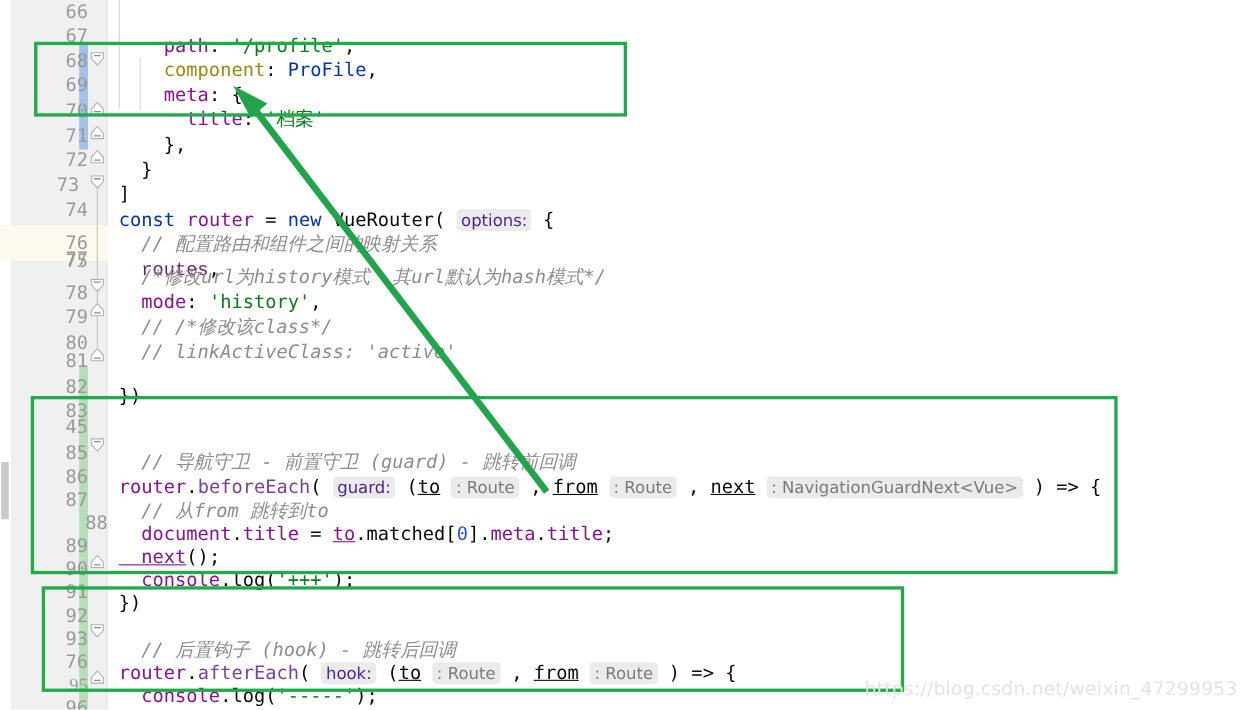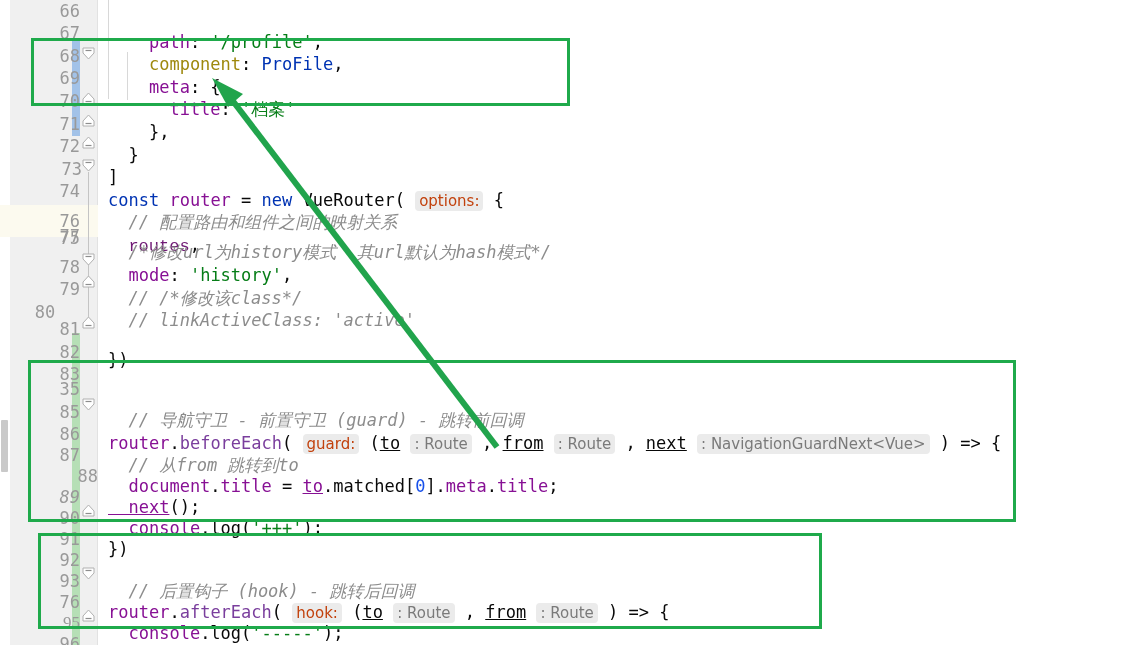--- a/index.html
+++ b/index.html
@@ -132,21 +132,21 @@
   .num     { color: #1750eb; }
   .cls     { color: #0033b3; }
   .ident   { color: #080808; }
   .olive   { color: #9e880d; }
   .cmt     { color: #8c8c8c; font-style: italic; }
   .ul      { text-decoration: underline; }
 
   
   .hint {
     background: #ebebeb;
-    color: #c2410c;
+    color: #4c1d95;
     border-radius: 4px;
     padding: 1px 4px;
     font-family: "DejaVu Sans", "Liberation Sans", sans-serif;
     font-size: 15px;
   }
   .hint-type {
     background: #ebebeb;
     color: #7a7a7a;
     border-radius: 4px;
     padding: 1px 4px;
@@ -199,37 +199,37 @@
   <div class="change-bar added" style="left:72px; top:333px; height:312px;"></div>
 
   <div>
     <div class="lnum" style="top:-5px;  left:10px;">66</div>
     <div class="lnum" style="top:17px;  left:10px;">67</div>
     <div class="lnum" style="top:40px;  left:10px;">68</div>
     <div class="lnum" style="top:62px;  left:10px;">69</div>
     <div class="lnum" style="top:85px;  left:10px;">70</div>
     <div class="lnum" style="top:108px; left:10px;">71</div>
     <div class="lnum" style="top:130px; left:10px;">72</div>
-    <div class="lnum" style="top:153px; left:12px;">73</div>
+    <div class="lnum" style="top:153px; left:2px;">73</div>
     <div class="lnum" style="top:175px; left:10px;">74</div>
     <div class="lnum" style="top:198px; left:10px;margin-top:24px;">75</div>
     <div class="lnum cur" style="top:205px; left:10px;">76</div>
     <div class="lnum" style="top:220px; left:10px;">77</div>
     <div class="lnum" style="top:251px; left:10px;">78</div>
     <div class="lnum" style="top:273px; left:10px;">79</div>
-    <div class="lnum" style="top:296px; left:10px;text-align:center;">80</div>
+    <div class="lnum" style="top:296px; left:10px;">80</div>
     <div class="lnum" style="top:313px; left:10px;">81</div>
     <div class="lnum" style="top:336px; left:10px;">82</div>
     <div class="lnum" style="top:358px; left:10px;">83</div>
-    <div class="lnum" style="top:373px; left:10px;">35</div>
+    <div class="lnum" style="top:373px; left:10px;">45</div>
     <div class="lnum" style="top:396px; left:10px;">85</div>
     <div class="lnum" style="top:418px; left:10px;">86</div>
     <div class="lnum" style="top:439px; left:10px;">87</div>
     <div class="lnum" style="top:460px; left:28px;">88</div>
-    <div class="lnum" style="top:481px; left:10px;font-style:italic;">89</div>
+    <div class="lnum" style="top:481px; left:10px;">89</div>
     <div class="lnum" style="top:502px; left:10px;">90</div>
     <div class="lnum" style="top:523px; left:10px;">91</div>
     <div class="lnum" style="top:544px; left:10px;">92</div>
     <div class="lnum" style="top:565px; left:10px;">93</div>
     <div class="lnum" style="top:586px; left:10px;">76</div>
     <div class="lnum" style="top:607px; left:10px;font-family:Liberation Serif, serif;">95</div>
     <div class="lnum" style="top:628px; left:10px;">96</div>
   </div>
 
   <div>
@@ -443,14 +443,15 @@
 
   <div class="anno-box" style="left:31px; top:38px; width:539px; height:68px;"></div>
   <div class="anno-box" style="left:28px; top:360px; width:988px; height:162px;"></div>
   <div class="anno-box" style="left:38px; top:533px; width:784px; height:96px;"></div>
 
   <svg class="anno-arrow" viewBox="0 0 1135 645">
     <line x1="497" y1="447" x2="226" y2="92" stroke="#21a44c" stroke-width="6" stroke-linecap="butt"></line>
     <polygon points="212,78 243,94 228,107" fill="#21a44c"></polygon>
   </svg>
 
+  <div class="watermark">https://blog.csdn.net/weixin_47299953</div>
 
 </div>
 
 </body></html>

